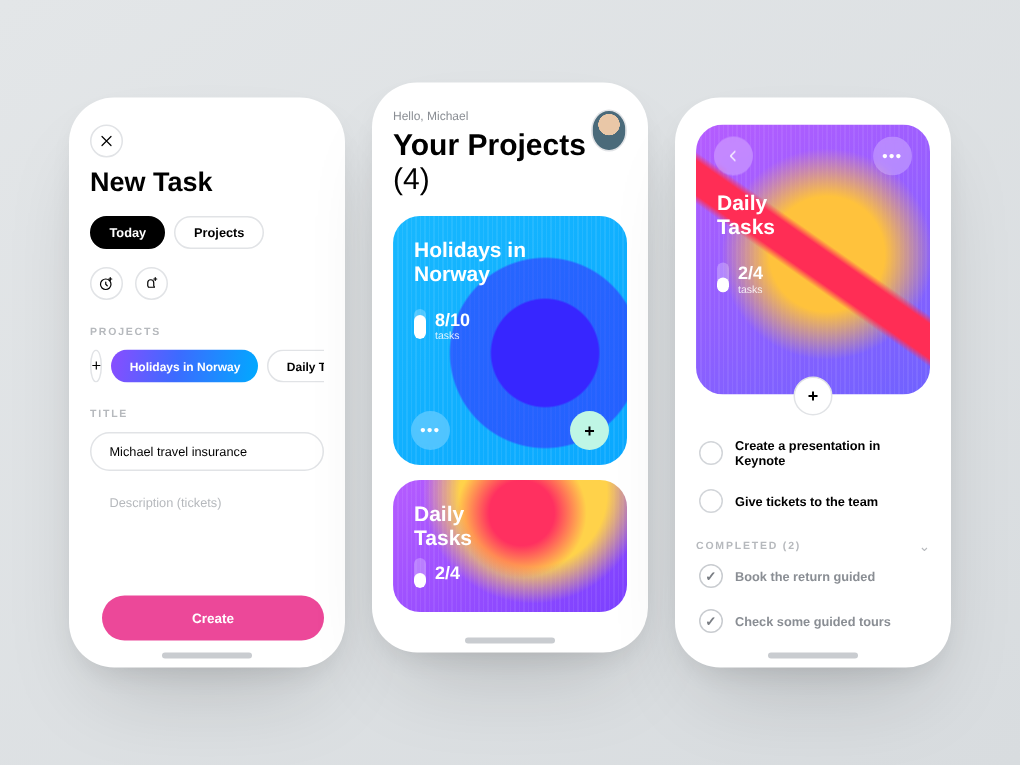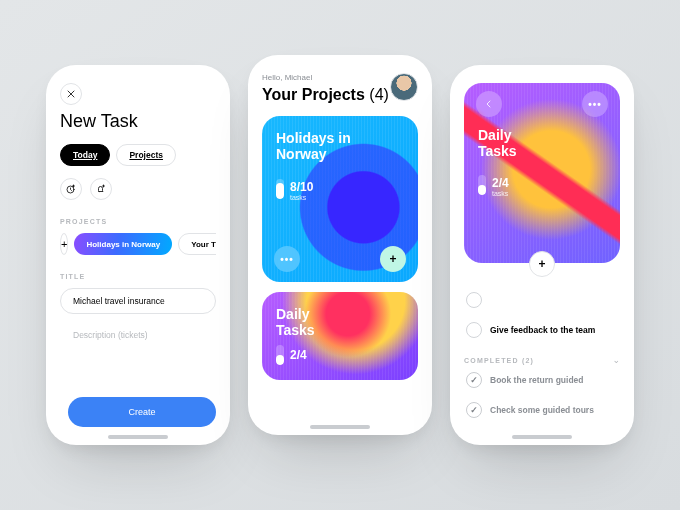--- a/index.html
+++ b/index.html
@@ -35,53 +35,53 @@
     display: inline-flex; align-items: center; justify-content: center;
     background: #fff; font-size: 11px; line-height: 1; cursor: pointer;
   }
   .home-bar {
     position: absolute; bottom: 6px; left: 50%; transform: translateX(-50%);
     width: 60px; height: 4px; background: #c9ccd0; border-radius: 4px;
   }
 
   
   .p1-head { display:flex; align-items:flex-start; }
-  .p1-title { font-size: 18px; font-weight: 400; margin-top: 6px; }
+  .p1-title { font-size: 18px; font-weight: 700; margin-top: 6px; }
   .chip-row { display:flex; gap:6px; margin-top: 12px; }
   .chip {
     height: 22px; padding: 0 12px; border-radius: 20px; font-size: 8.5px; font-weight: 600;
     display:inline-flex; align-items:center; justify-content:center; border:1px solid #e1e3e6;
-    cursor:pointer; background:#fff;text-decoration:underline;
+    cursor:pointer; background:#fff;
   }
   .chip.dark { background:#000; color:#fff; border-color:#000; }
   .icon-row { display:flex; gap:8px; margin-top:12px; }
   .sec { margin-top: 18px; }
   .proj-row { display:flex; align-items:center; gap:6px; margin-top:8px; overflow:hidden; white-space:nowrap; }
   .proj-pill {
     height: 22px; padding: 0 12px; border-radius: 20px; font-size: 8px; font-weight: 700;
     display:inline-flex; align-items:center; color:#fff; cursor:pointer;
     background: linear-gradient(100deg, #8a4dff 0%, #3c6bff 45%, #00aaff 100%);
   }
   .proj-pill.ghost { background:#fff; color:#000; border:1px solid #e1e3e6; font-weight:600; }
   .field {
     width:100%; height:26px; border:1px solid #e1e3e6; border-radius: 20px;
     font-size: 8.5px; padding: 0 12px; display:flex; align-items:center; margin-top:8px;
   }
   .field.noborder { border-color:transparent; color:#b6b9bd; }
   .create-btn {
     position:absolute; left:22px; right:14px; bottom:18px;
-    height: 30px; background:#3b82f6; color:#fff; border-radius:22px;
+    height: 30px; background:#ec4899; color:#fff; border-radius:22px;
     display:flex; align-items:center; justify-content:center;
-    font-size: 9px; font-weight: 400; cursor:pointer;
+    font-size: 9px; font-weight: 700; cursor:pointer;
   }
 
   
   .p2-top { display:flex; justify-content:space-between; align-items:flex-start; }
   .hello { font-size: 8px; color:#8a8e94; }
-  .p2-title { font-size: 16px; font-weight: 800; line-height: 1.15; margin-top: 4px; }
+  .p2-title { font-size: 20px; font-weight: 800; line-height: 1.15; margin-top: 4px; }
   .p2-title .count { font-weight: 400; }
   .avatar {
     width: 28px; height: 28px; border-radius:50%; border:1px solid #e1e3e6;
     background: radial-gradient(circle at 50% 35%, #e9c7a7 0 35%, #4a6a7a 36% 100%);
   }
   .card {
     position:relative; width:100%; border-radius: 18px; padding: 14px 14px 12px 14px;
     color:#fff; overflow:hidden; margin-top: 12px; cursor:pointer;
   }
   .card h3 { font-size: 14px; font-weight: 800; line-height: 1.15; position:relative; z-index:2; }
@@ -185,21 +185,21 @@
           <path d="M8 17h8l-1-2v-4a4 4 0 0 0-8 0v4l1 2zM17 4v4M15 6h4"></path>
         </svg>
     </span>
   </div>
 
   <div class="sec">
     <div class="label-caps">PROJECTS</div>
     <div class="proj-row">
       <span class="circle-btn">+</span>
       <span class="proj-pill">Holidays in Norway</span>
-      <span class="proj-pill ghost">Your T</span>
+      <span class="proj-pill ghost">Daily T</span>
     </div>
   </div>
 
   <div class="sec">
     <div class="label-caps">TITLE</div>
     <div class="field">Michael travel insurance</div>
     <div class="field noborder">Description (tickets)</div>
   </div>
 
   <div class="create-btn">Create</div>
@@ -273,24 +273,25 @@
           <span class="tc-lab">tasks</span>
         </span>
       </div>
     </div>
     <span class="cbtn white big daily-add">+</span>
   </div>
 
   <div class="p3-list">
     <div class="task-row">
       <span class="chk"></span>
+      <span>Create a presentation in Keynote</span>
     </div>
     <div class="task-row">
       <span class="chk"></span>
-      <span>Give feedback to the team</span>
+      <span>Give tickets to the team</span>
     </div>
 
     <div class="sec-row">
       <span class="label-caps">COMPLETED (2)</span>
       <span class="chev">⌄</span>
     </div>
 
     <div class="task-row">
       <span class="chk done">✓</span>
       <span class="done-label">Book the return guided</span>

